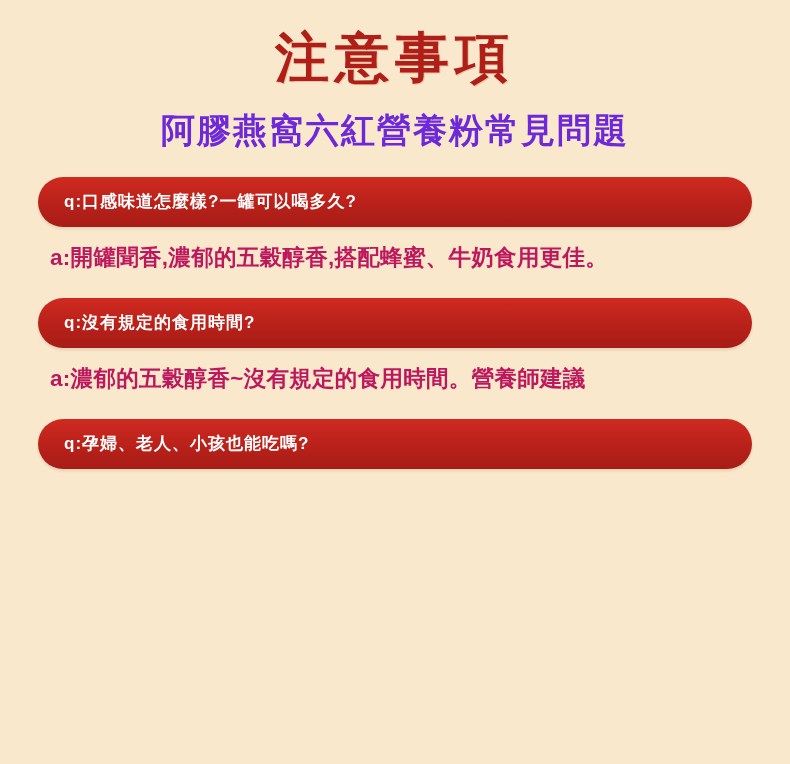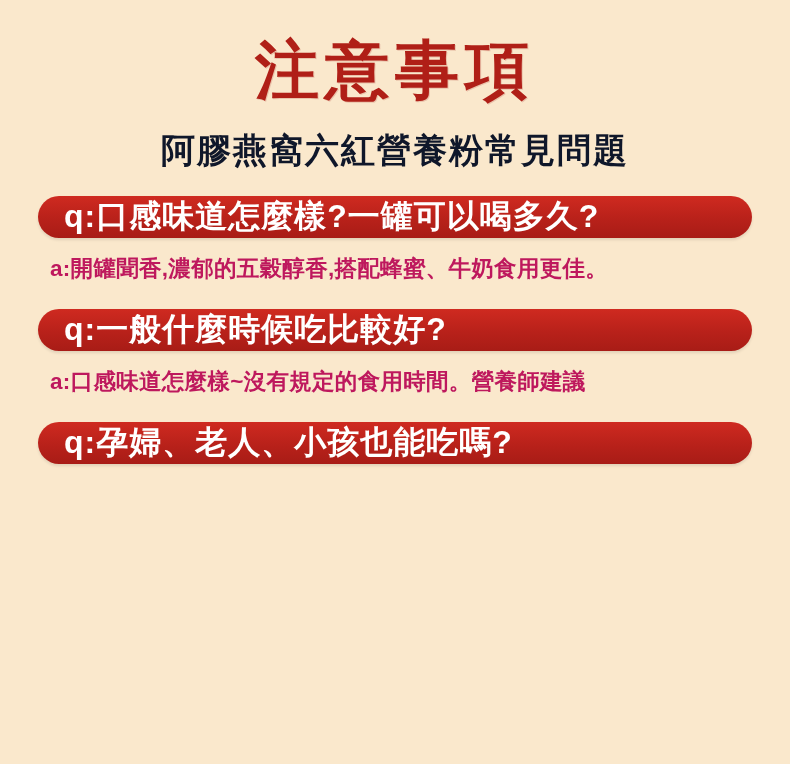--- a/index.html
+++ b/index.html
@@ -16,53 +16,53 @@
   .page {
     position: relative;
     width: 790px;
     height: 764px;
     background: #fae8cc;
     box-sizing: border-box;
   }
   .main-title {
     text-align: center;
     color: #b01f17;
-    font-size: 64px;
+    font-size: 54px;
     font-weight: bold;
     letter-spacing: 6px;
-    padding-top: 34px;
+    padding-top: 26px;
     line-height: 1.15;
     text-shadow: 1px 1px 0 rgba(160,30,20,0.18);
   }
   .sub-title {
     text-align: center;
-    color: #0f172a;
+    color: #6d28d9;
     font-size: 34px;
     font-weight: bold;
     letter-spacing: 2px;
     margin-top: 22px;
     line-height: 1.2;
   }
   .qa-list {
     margin-top: 26px;
     padding: 0 38px;
   }
   .qa-item {
     margin-bottom: 14px;
   }
   .q-bar {
     background: linear-gradient(180deg, #cf2a20 0%, #b8211a 55%, #a81c16 100%);
     color: #ffffff;
     border-radius: 36px;
-    height: 42px;
+    height: 50px;
     display: flex;
     align-items: center;
     padding: 0 26px;
     box-sizing: border-box;
-    font-size: 32px;
+    font-size: 17px;
     font-weight: bold;
     letter-spacing: 1px;
     box-shadow: 0 2px 3px rgba(0,0,0,0.10);
     overflow: hidden;
     white-space: nowrap;
   }
   .a-text {
     color: #be185d;
     font-size: 22.5px;
     font-weight: bold;
@@ -88,23 +88,23 @@
   <div class="qa-list">
 
     <div class="qa-item item-0">
       <div class="q-bar">q:口感味道怎麼樣?一罐可以喝多久?</div>
       <div class="a-text">
         <span class="line">a:開罐聞香,濃郁的五穀醇香,搭配蜂蜜、牛奶食用更佳。</span>
       </div>
     </div>
 
     <div class="qa-item item-1">
-      <div class="q-bar">q:一般什麼時候吃比較好?</div>
+      <div class="q-bar">q:沒有規定的食用時間?</div>
       <div class="a-text">
-        <span class="line">a:口感味道怎麼樣~沒有規定的食用時間。營養師建議</span>
+        <span class="line">a:濃郁的五穀醇香~沒有規定的食用時間。營養師建議</span>
       </div>
     </div>
 
     <div class="qa-item item-2">
       <div class="q-bar">q:孕婦、老人、小孩也能吃嗎?</div>
     </div>
 
   </div>
 </div>
 

